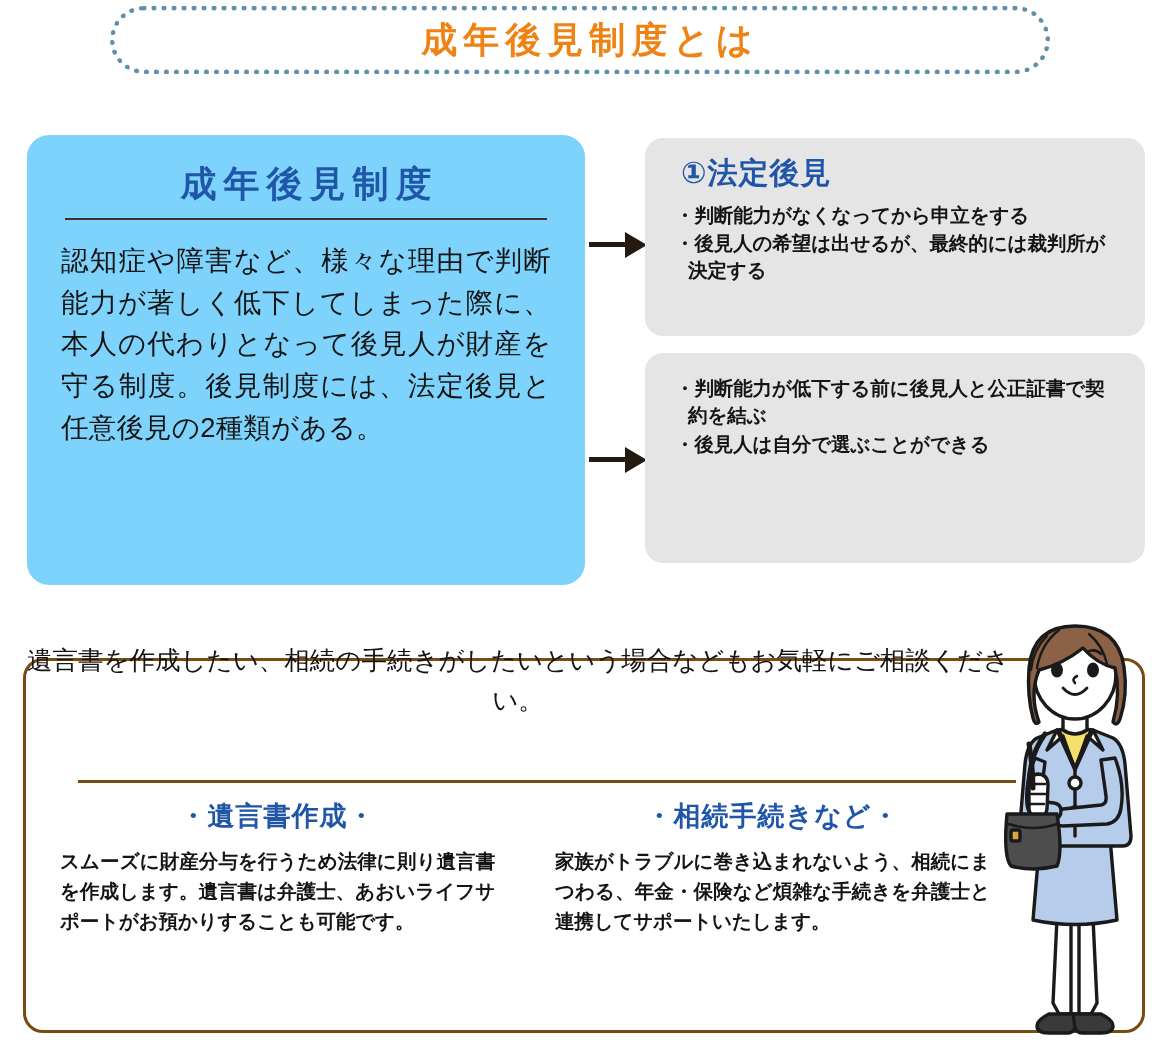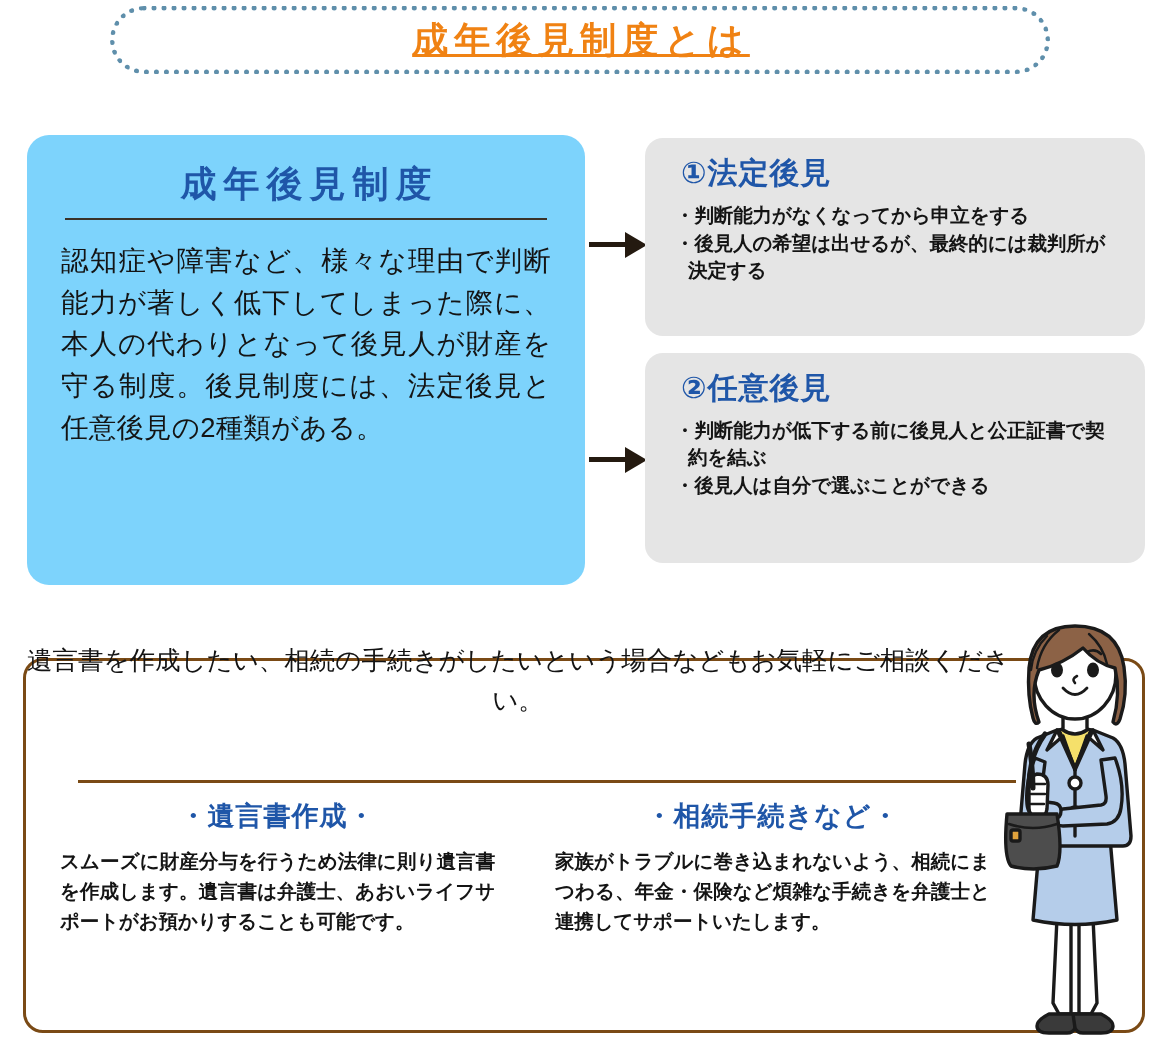--- a/index.html
+++ b/index.html
@@ -22,33 +22,32 @@
     left: 110px;
     top: 6px;
     width: 940px;
     height: 68px;
     border: 5px dotted #5f8fab;
     border-radius: 40px;
     box-sizing: border-box;
   }
   .title-text {
     position: absolute;
-    left: 108px;
+    left: 117px;
     top: 6px;
     width: 940px;
     height: 68px;
     display: flex;
     align-items: center;
     justify-content: center;
     font-size: 36px;
     font-weight: bold;
     color: #f08213;
     letter-spacing: 6px;
     text-indent: 6px;
-    text-decoration: underline;
   }
 
   
   .left-card {
     position: absolute;
     left: 27px;
     top: 135px;
     width: 558px;
     height: 450px;
     background: #7dd3fc;
@@ -233,21 +232,20 @@
 
 <div class="right-card right-card-1">
   <div class="right-card-title">①法定後見</div>
   <ul class="right-card-list">
     <li>・判断能力がなくなってから申立をする</li>
     <li>・後見人の希望は出せるが、最終的には裁判所が決定する</li>
   </ul>
 </div>
 
 <div class="right-card right-card-2">
-  <div class="right-card-title">②任意後見</div>
   <ul class="right-card-list">
     <li>・判断能力が低下する前に後見人と公正証書で契約を結ぶ</li>
     <li>・後見人は自分で選ぶことができる</li>
   </ul>
 </div>
 
 <div class="bottom-card"></div>
 <div class="bottom-lead">遺言書を作成したい、相続の手続きがしたいという場合などもお気軽にご相談ください。</div>
 <div class="bottom-rule"></div>
 <div class="cols">

